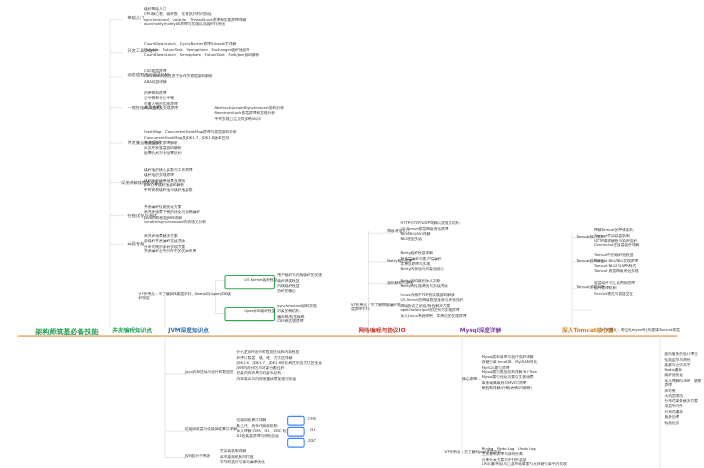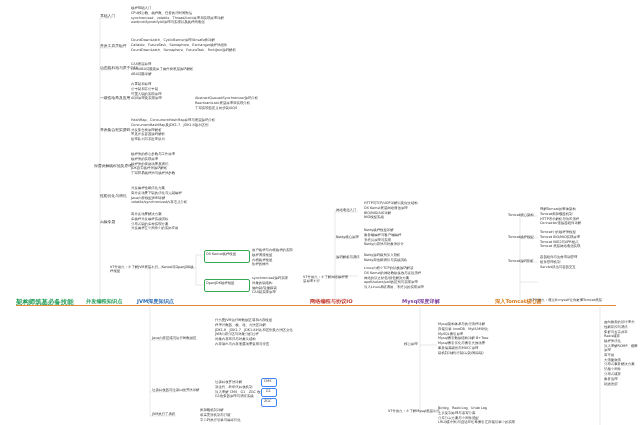--- a/index.html
+++ b/index.html
@@ -1,18 +1,18 @@
 <!DOCTYPE html>
 <html><head>
 <meta charset="utf-8">
 <style>
   html,body{margin:0;padding:0;background:#ffffff;}
   body{width:640px;height:425px;overflow:hidden;font-family:"DejaVu Sans","Liberation Sans",sans-serif;}
   #canvas{position:relative;width:640px;height:425px;background:#fff;}
-  .node{position:absolute;white-space:nowrap;line-height:1.05;}
+  .node{position:absolute;white-space:nowrap;line-height:1.05;margin-left:16px;}
   .t4{font-size:3.4px;color:#333;}
   .t45{font-size:3.8px;color:#333;}
   .t6{font-size:5.2px;color:#111;font-weight:bold;}
   .root{font-size:6.4px;font-weight:bold;color:#111;}
   .lbl-green{color:#1f9c55;font-weight:bold;}
   .lbl-blue{color:#2b6cb0;font-weight:bold;}
   .lbl-red{color:#c0392b;font-weight:bold;}
   .lbl-orange{color:#d87a1b;font-weight:bold;}
   .lbl-purple{color:#7b3fa0;font-weight:bold;}
   .box{position:absolute;border:0.6px solid #bbb;border-radius:2px;background:#fff;}

